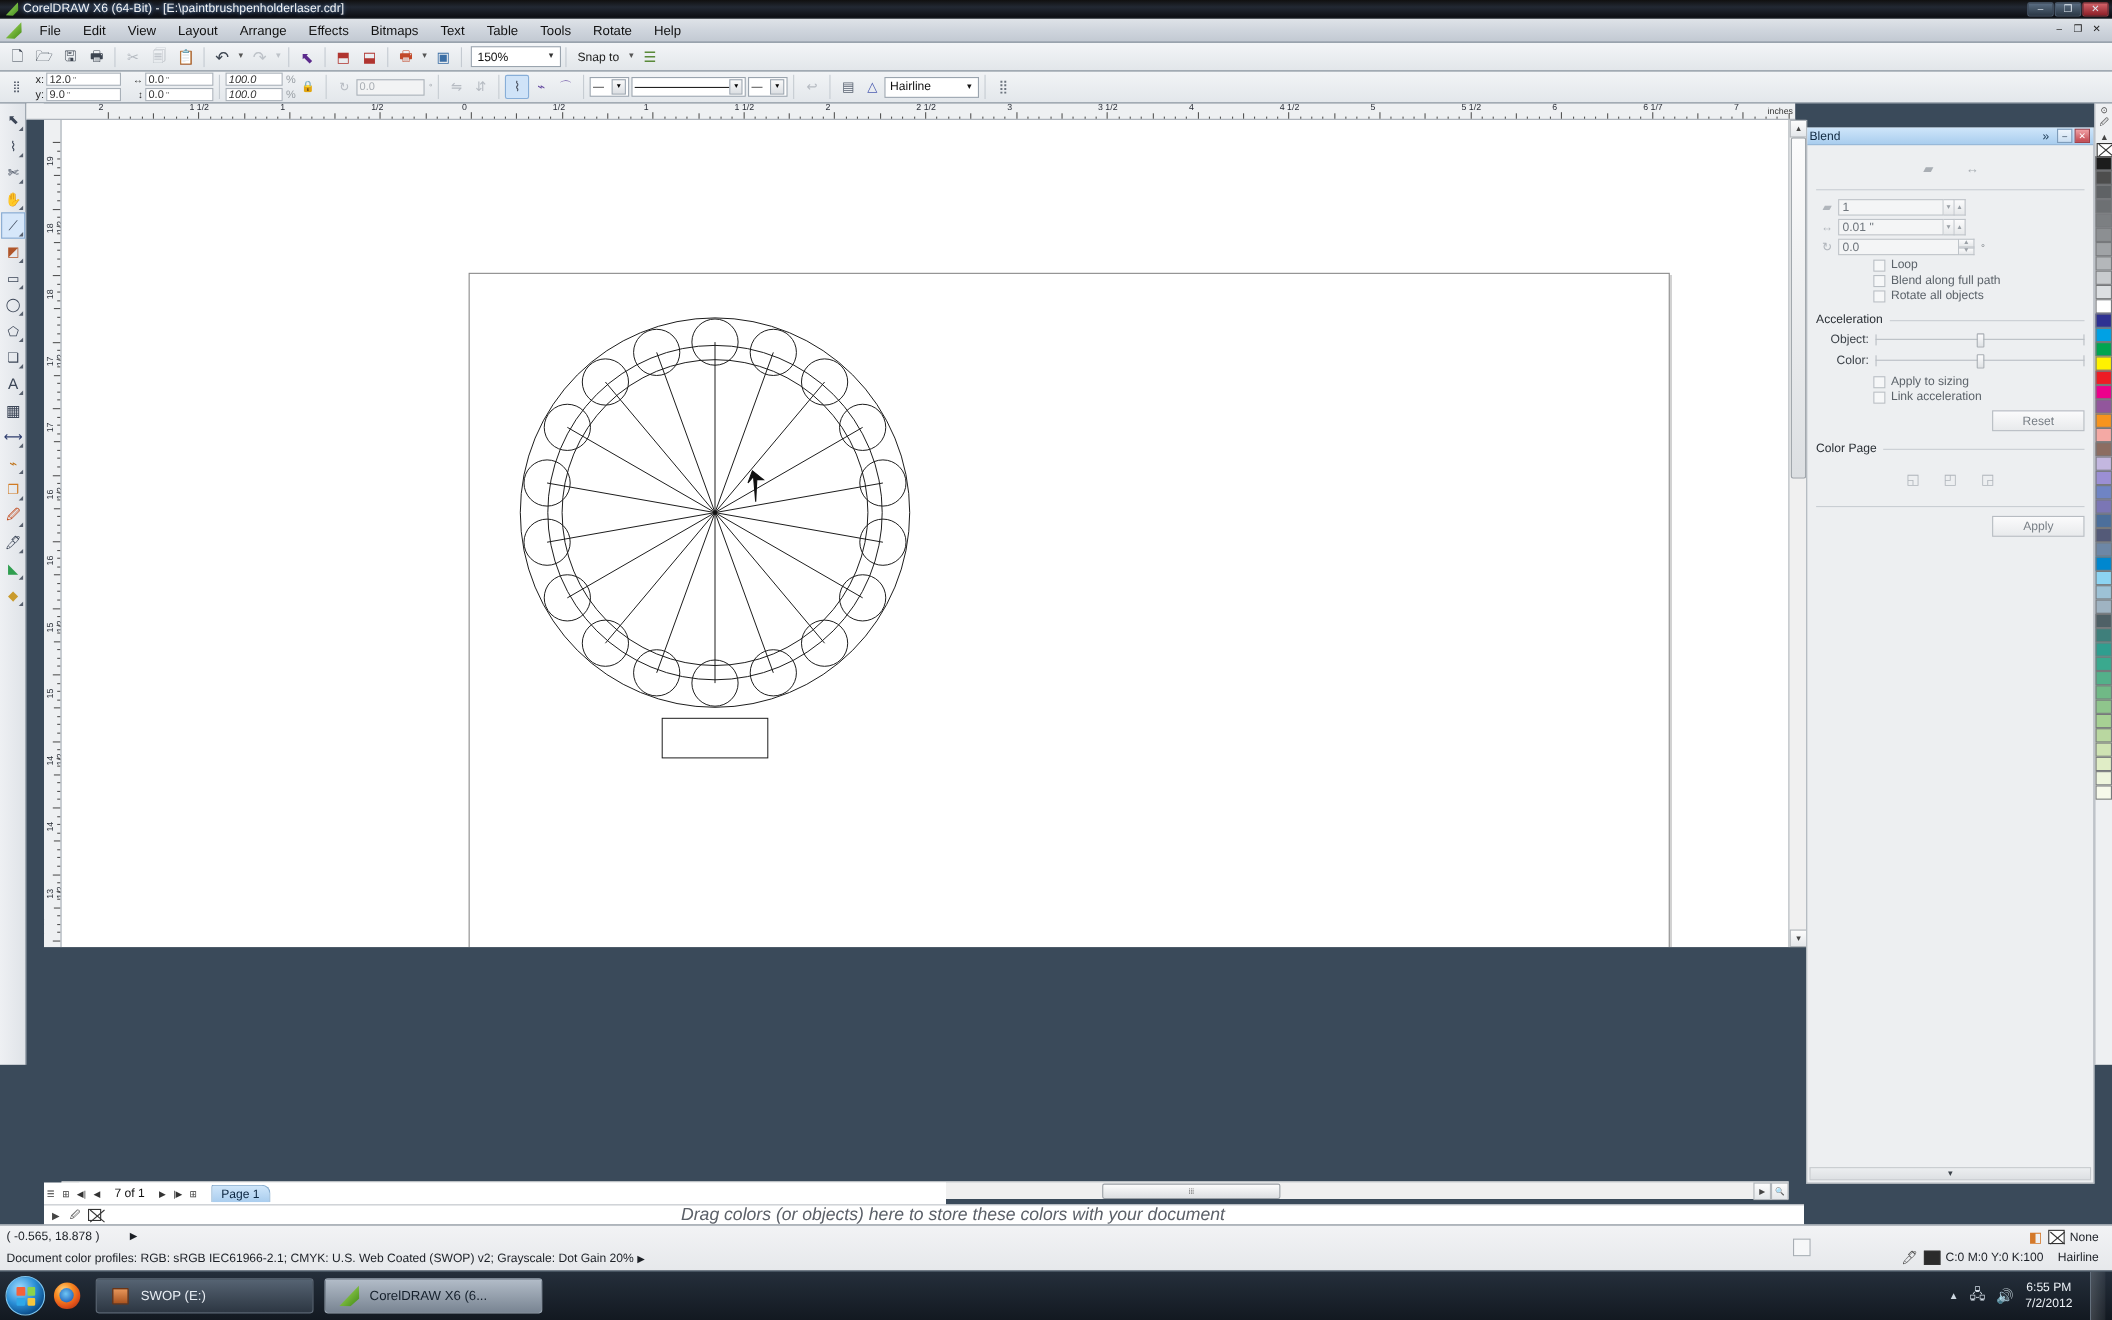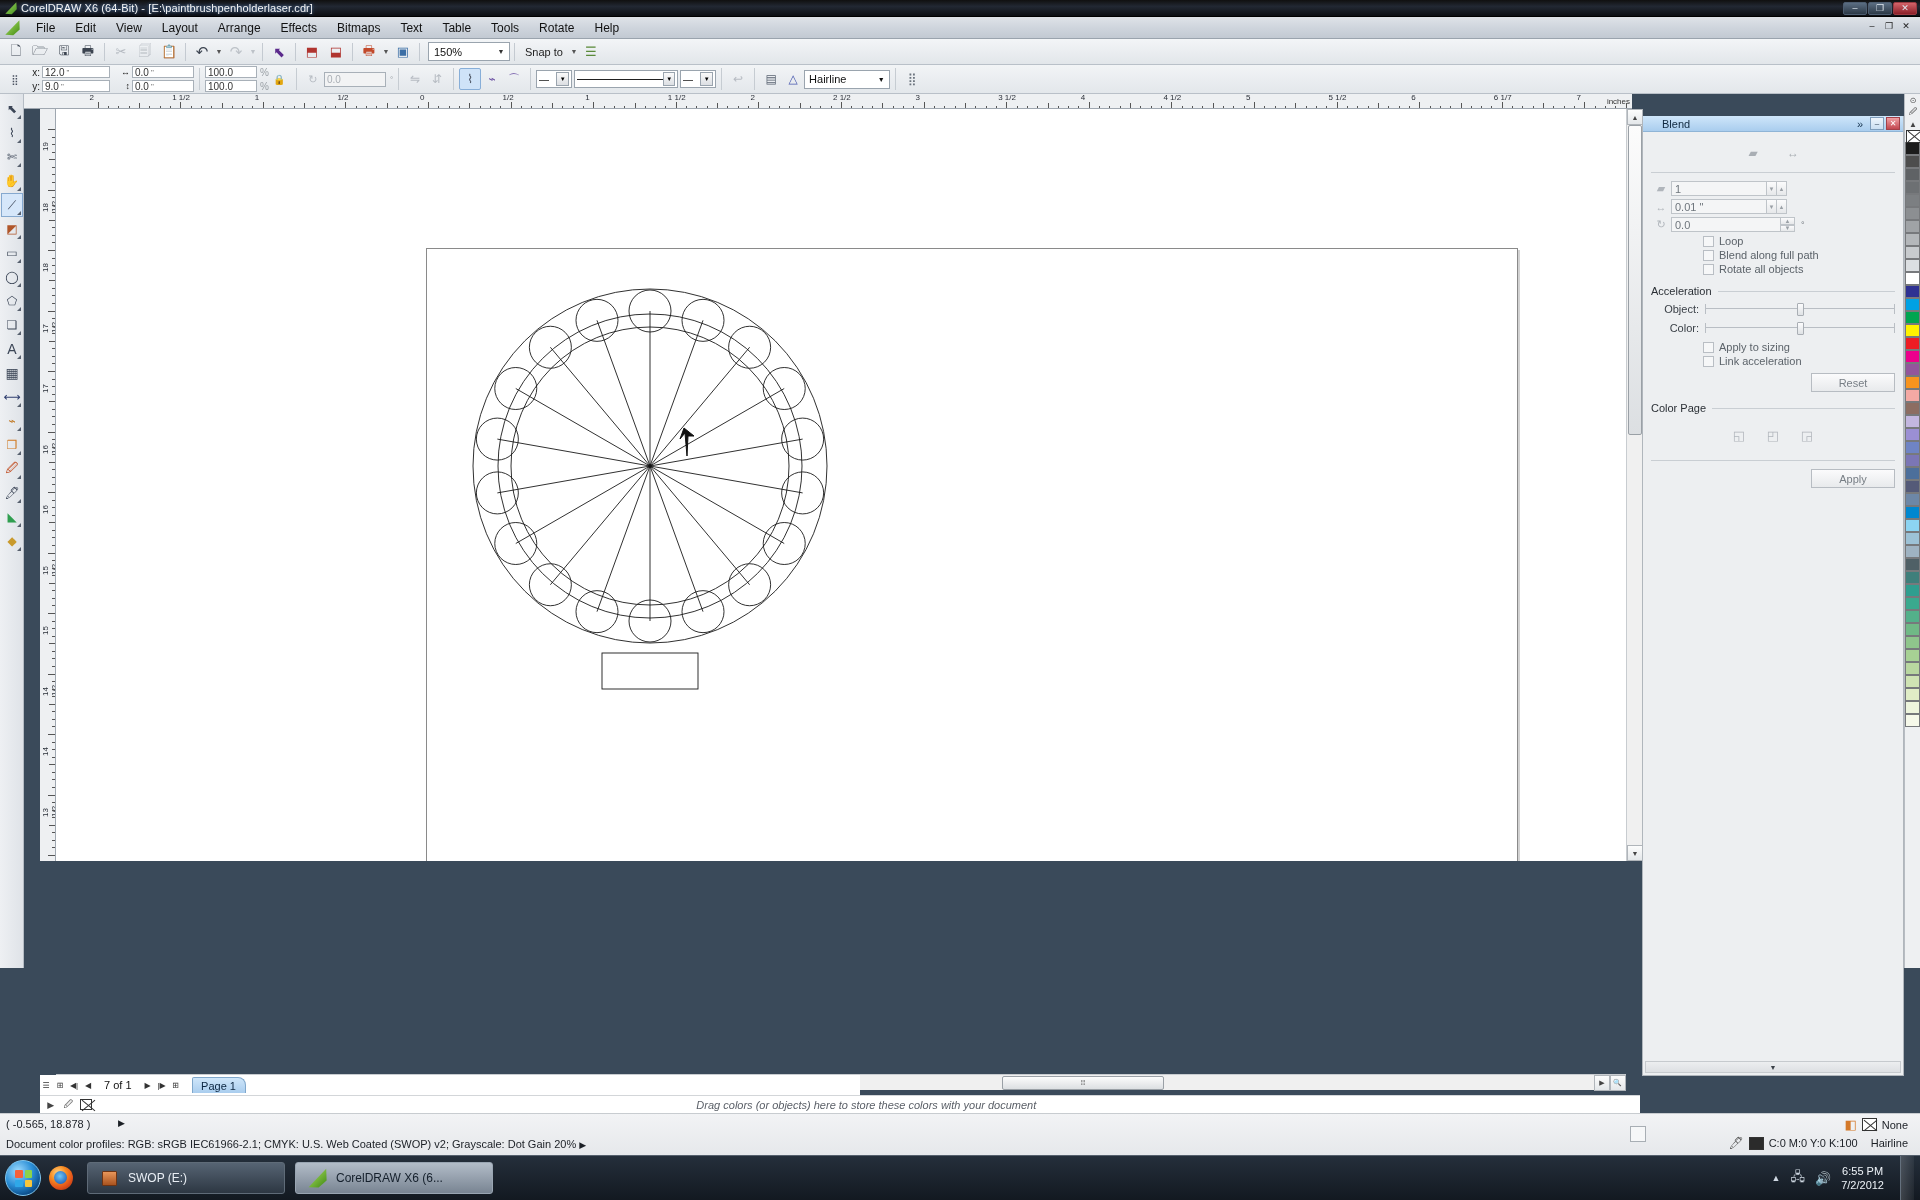--- a/index.html
+++ b/index.html
@@ -87,21 +87,21 @@
     border-bottom:1px solid #b9c0c8;
     display:flex; align-items:center; padding-left:4px;
   }
   .coord-block { display:flex; flex-direction:column; justify-content:center; height:27px; }
   .coord-row { display:flex; align-items:center; height:13px; }
   .coord-lbl { font-size:10px; color:#222; width:14px; text-align:right; margin-right:2px; }
   .mini-field {
     height:12px; border:1px solid #a8b0b8; background:#fff;
     font-size:10px; color:#333; padding:0 2px; display:flex; align-items:center;
   }
-  .w68 { width:68px; } .w62 { width:62px; } .w52 { width:52px; }
+  .w68 { width:68px; } .w62 { width:62px; } .w52 { width:52px;font-style:italic; }
   .unit { font-size:8px; color:#666; margin-left:2px; }
   .pb-sep { width:1px; height:22px; background:#c6ccd2; margin:0 5px; }
   .pb-btn {
     width:22px; height:22px; display:flex; align-items:center; justify-content:center;
     font-size:12px; color:#4a5260; border:1px solid transparent; border-radius:2px;
   }
   .pb-btn.active { background:#cfe3f8; border-color:#87aed8; }
   .pb-btn.dim { color:#b6bbc2; }
   .outline-combo {
     height:18px; border:1px solid #9aa4ae; background:#fff; display:flex; align-items:center;
@@ -201,21 +201,21 @@
   }
   .pagecount { padding:0 8px; }
 
   
   .drop-hint {
     position:absolute; left:40px; top:1095px; width:1600px; height:18px;
     background:#ffffff; border-top:1px solid #d3d6d9;
     display:flex; align-items:center;
   }
   .drop-hint .txt {
-    width:100%; text-align:center; font-style:italic; font-size:11px; color:#5b6068;
+    width:100%; text-align:center; font-style:italic; font-size:16px; color:#5b6068;
   }
   .dh-btn { width:14px; height:14px; margin-left:4px; display:flex; align-items:center; justify-content:center;
             font-size:9px; color:#444; }
 
   
   .statusbar {
     position:absolute; left:0; top:1113px; width:1920px; height:42px;
     background: linear-gradient(to bottom,#f2f3f5,#e6e8eb);
     border-top:1px solid #c8ccd0; font-size:11px; color:#1b1f25;
   }
@@ -233,21 +233,21 @@
   .st-boxicon { position:absolute; left:1630px; top:12px; width:16px; height:16px;
       border:1px solid #a8aeb4; background:#f6f7f8; }
 
   
   .docker {
     position:absolute; left:1642px; top:116px; width:262px; height:960px;
     background:#edeff1; border:1px solid #b0b6bc; border-top:none;
   }
   .docker-title {
     height:16px; background:linear-gradient(to bottom,#cfe6fa,#a9cdee);
-    display:flex; align-items:center; padding-left:19px;
+    display:flex; align-items:center; padding-left:2px;
     font-size:11px; color:#10283f; border-bottom:1px solid #8fb4d6;
   }
   .docker-title .ctrls { margin-left:auto; display:flex; align-items:center; gap:2px; padding-right:3px; }
   .dt-btn { width:14px; height:13px; border:1px solid #7f9dbb; background:linear-gradient(#eef5fc,#cbdff2);
             font-size:8px; line-height:11px; text-align:center; color:#23384d; }
   .dt-btn.close { background:linear-gradient(#f1a0a4,#c2474f); border-color:#a34048; color:#fff;}
   .dt-chev { font-size:11px; color:#16344f; margin-right:5px; }
 
   .docker-body { padding:6px 8px; }
   .mode-row { display:flex; align-items:center; gap:18px; justify-content:center; padding:6px 0 8px 0; }

